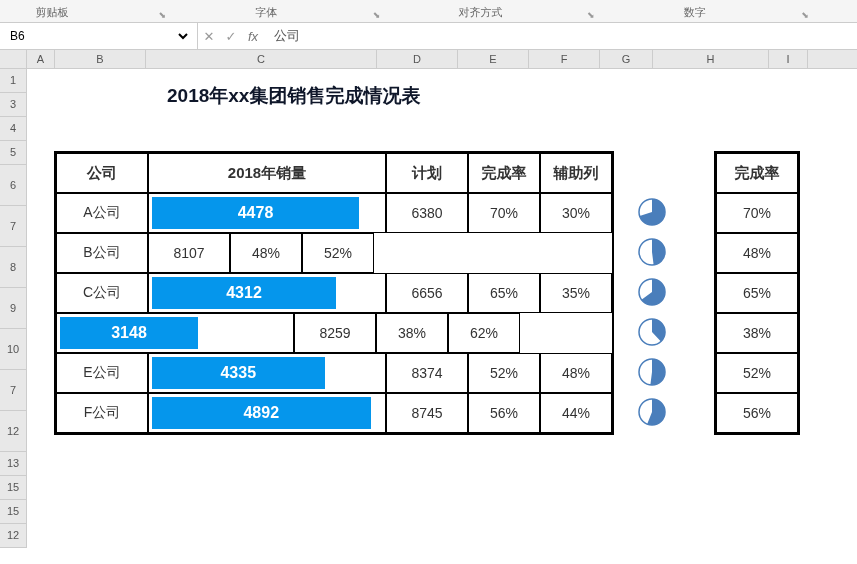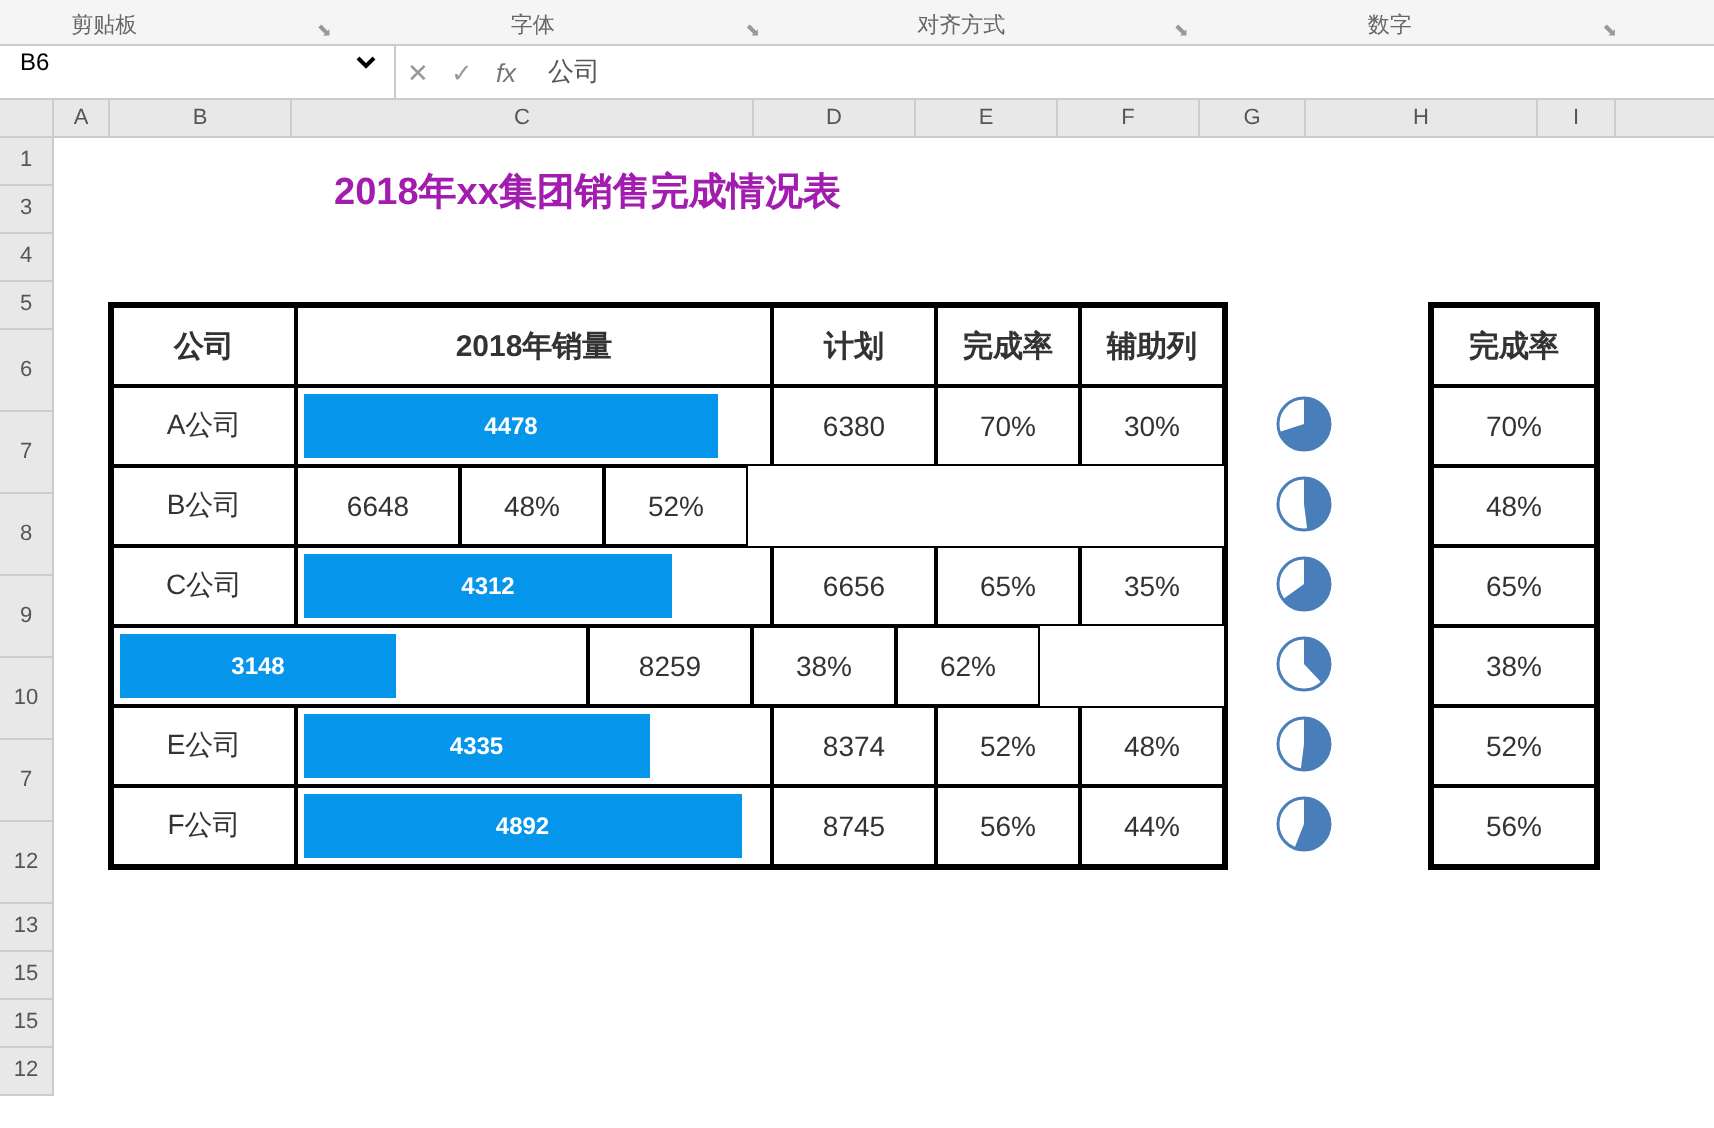--- a/index.html
+++ b/index.html
@@ -1,46 +1,46 @@
 <!DOCTYPE html>
 <html><head>
 <meta charset="utf-8">
 <style>
 body{margin:0;font-family:"Microsoft YaHei",SimSun,Arial,sans-serif;font-size:12px;background:#fff;color:#333}
 .ribbon-groups{display:flex;border-bottom:1px solid #ccc;background:#f5f5f5;height:22px;align-items:flex-end}
 .ribbon-group{flex:1;text-align:center;font-size:11px;color:#666;padding-bottom:2px;display:flex;justify-content:center;align-items:flex-end;position:relative}
 .ribbon-group span{flex:1;text-align:center}
 .dlg-launcher{width:10px;height:10px;display:inline-block;margin-left:6px;color:#999;font-size:9px}
 .formula-bar{display:flex;align-items:center;border-bottom:1px solid #ccc;background:#fff;height:26px}
-.name-box{width:185px;border-right:1px solid #ccc;padding:0 6px;display:flex;align-items:flex-start;height:100%}
+.name-box{width:185px;border-right:1px solid #ccc;padding:0 6px;display:flex;align-items:center;height:100%}
 .name-box select{border:none;width:100%;font-size:12px;background:transparent}
 .fb-btn{width:22px;text-align:center;color:#999;font-size:13px}
 .fx{font-style:italic;color:#777}
 .formula-input{flex:1;padding:0 10px;font-size:13px;color:#555}
 .sheet{display:flex;height:calc(100% - 48px);user-select:none}
 .row-hdrs{width:26px;background:#e8e8e8;border-right:1px solid #ccc}
 .row-hdr{height:23px;line-height:23px;text-align:center;font-size:11px;color:#555;border-bottom:1px solid #ccc}
 .row-hdr.tall{height:40px;line-height:40px}
 .corner{height:18px;background:#e8e8e8;border-bottom:1px solid #ccc}
 .grid{flex:1;position:relative}
 .col-hdrs{display:flex;background:#e8e8e8;border-bottom:1px solid #ccc;height:18px}
 .col-hdr{text-align:center;font-size:11px;color:#555;border-right:1px solid #ccc;line-height:18px}
 .cells{position:relative}
-.title{font-size:19px;font-weight:600;color:#a21caf;position:absolute;left:140px;top:14px}
+.title{font-size:19px;font-weight:600;color:#0f172a;position:absolute;left:140px;top:14px}
 .tbl{position:absolute;left:27px;top:82px;border:2px solid #000}
 .tbl .row{display:flex;height:40px}
 .tbl .cell{border:1px solid #000;display:flex;align-items:center;justify-content:center;font-size:14px}
 .tbl .hdr-row .cell{font-weight:700;font-size:15px}
 .c-company{width:90px}
 .c-sales{width:230px;justify-content:flex-start;padding:3px}
 .c-plan{width:80px}
 .c-rate{width:70px}
 .c-aux{width:70px}
 .bar-wrap{width:100%;height:100%;position:relative}
-.bar{height:100%;background:#0596ec;display:flex;align-items:center;justify-content:center;color:#fff;font-weight:700;font-size:12px}
+.bar{height:100%;background:#0596ec;display:flex;align-items:center;justify-content:center;color:#fff;font-weight:700;font-size:16px}
 .tbl2{position:absolute;left:687px;top:82px;border:2px solid #000}
 .tbl2 .row{display:flex;height:40px}
 .tbl2 .cell{border:1px solid #000;display:flex;align-items:center;justify-content:center;font-size:14px;width:80px}
 .tbl2 .hdr-row .cell{font-weight:700;font-size:15px}
 .pie{position:absolute;width:30px;height:30px;border-radius:50%;background:#fff}
 .pie svg{width:30px;height:30px;display:block}
 </style>
 </head>
 <body>
 
@@ -123,21 +123,21 @@
                 <div class="bar-wrap">
                   <div class="bar" style="width:90%">4478</div>
                 </div>
               </div>
               <div class="cell c-plan">6380</div>
               <div class="cell c-rate">70%</div>
               <div class="cell c-aux">30%</div>
             </div>
             <div class="row">
               <div class="cell c-company">B公司</div>
-              <div class="cell c-plan">6648</div>
+              <div class="cell c-plan">8107</div>
               <div class="cell c-rate">48%</div>
               <div class="cell c-aux">52%</div>
             </div>
             <div class="row">
               <div class="cell c-company">C公司</div>
               <div class="cell c-sales">
                 <div class="bar-wrap">
                   <div class="bar" style="width:80%">4312</div>
                 </div>
               </div>

